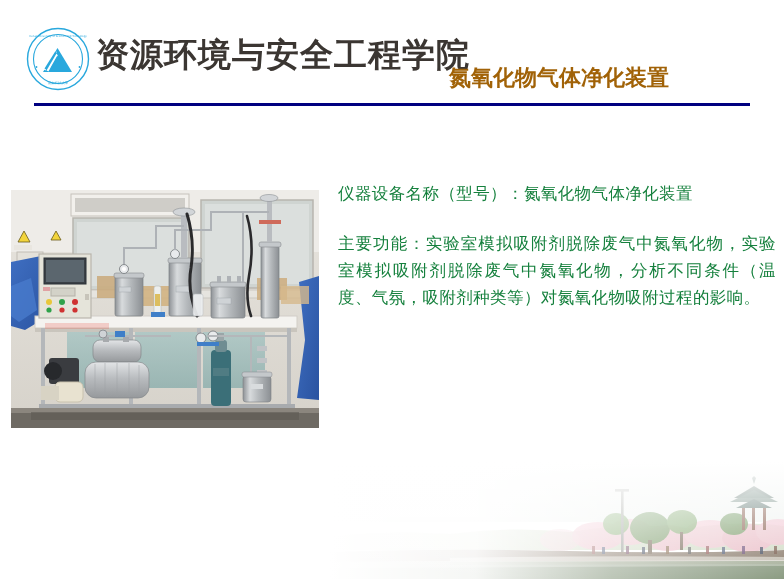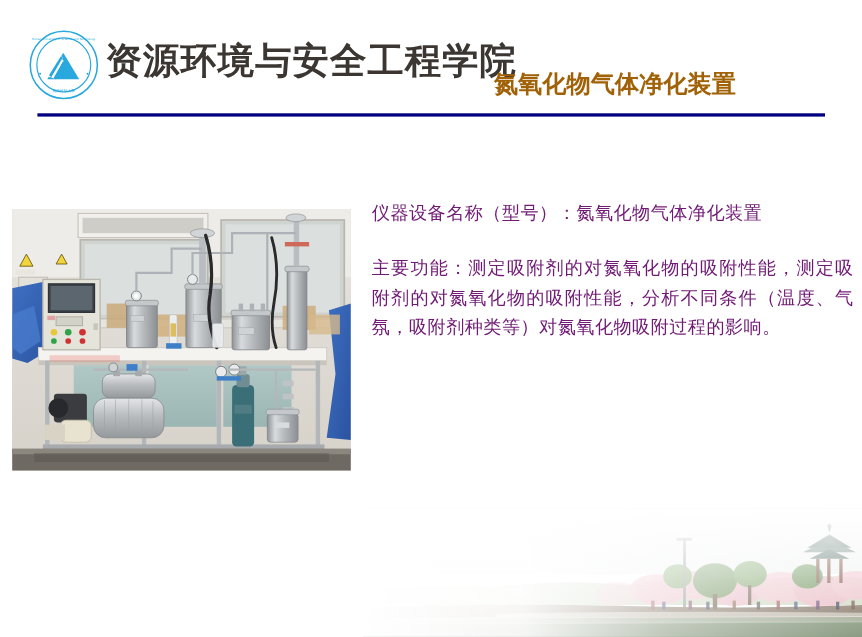--- a/index.html
+++ b/index.html
@@ -73,21 +73,21 @@
     overflow: hidden;
     background: #d9d6d0;
   }
   .photo svg { display: block; width: 308px; height: 238px; }
 
   
   .body-text {
     position: absolute;
     left: 338px; top: 180px;
     width: 438px;
-    color: #701a75;
+    color: #15803d;
     font-family: "DejaVu Serif", "Liberation Serif", serif;
     font-size: 16.5px;
     line-height: 27px;
     letter-spacing: 0.4px;
     text-align: justify;
   }
   .body-text p { margin: 0 0 23px 0; }
   .body-text p:last-child { margin-bottom: 0; }
 
   
@@ -297,21 +297,21 @@
       <rect x="240" y="194" width="12" height="5" fill="#d9dcde"></rect>
 
       <rect x="0" y="218" width="308" height="20" fill="#6e6a63"></rect>
       <rect x="0" y="218" width="308" height="5" fill="#8b867e"></rect>
       <rect x="20" y="222" width="268" height="8" fill="#5d5a54" opacity="0.6"></rect>
     </svg>
   </div>
 
   <div class="body-text">
     <p>仪器设备名称（型号）：氮氧化物气体净化装置</p>
-    <p>主要功能：测定吸附剂的对氮氧化物的吸附性能，测定吸附剂的对氮氧化物的吸附性能，分析不同条件（温度、气氛，吸附剂种类等）对氮氧化物吸附过程的影响。</p>
+    <p>主要功能：实验室模拟吸附剂脱除废气中氮氧化物，实验室模拟吸附剂脱除废气中氮氧化物，分析不同条件（温度、气氛，吸附剂种类等）对氮氧化物吸附过程的影响。</p>
   </div>
 
   <div class="bottom-decor">
     <svg viewBox="0 0 454 117" xmlns="http://www.w3.org/2000/svg">
       <defs>
         <linearGradient id="fadeL" x1="0" y1="0" x2="1" y2="0">
           <stop offset="0%" stop-color="#ffffff" stop-opacity="1"></stop>
           <stop offset="32%" stop-color="#ffffff" stop-opacity="0.92"></stop>
           <stop offset="62%" stop-color="#ffffff" stop-opacity="0.45"></stop>
           <stop offset="100%" stop-color="#ffffff" stop-opacity="0.05"></stop>

